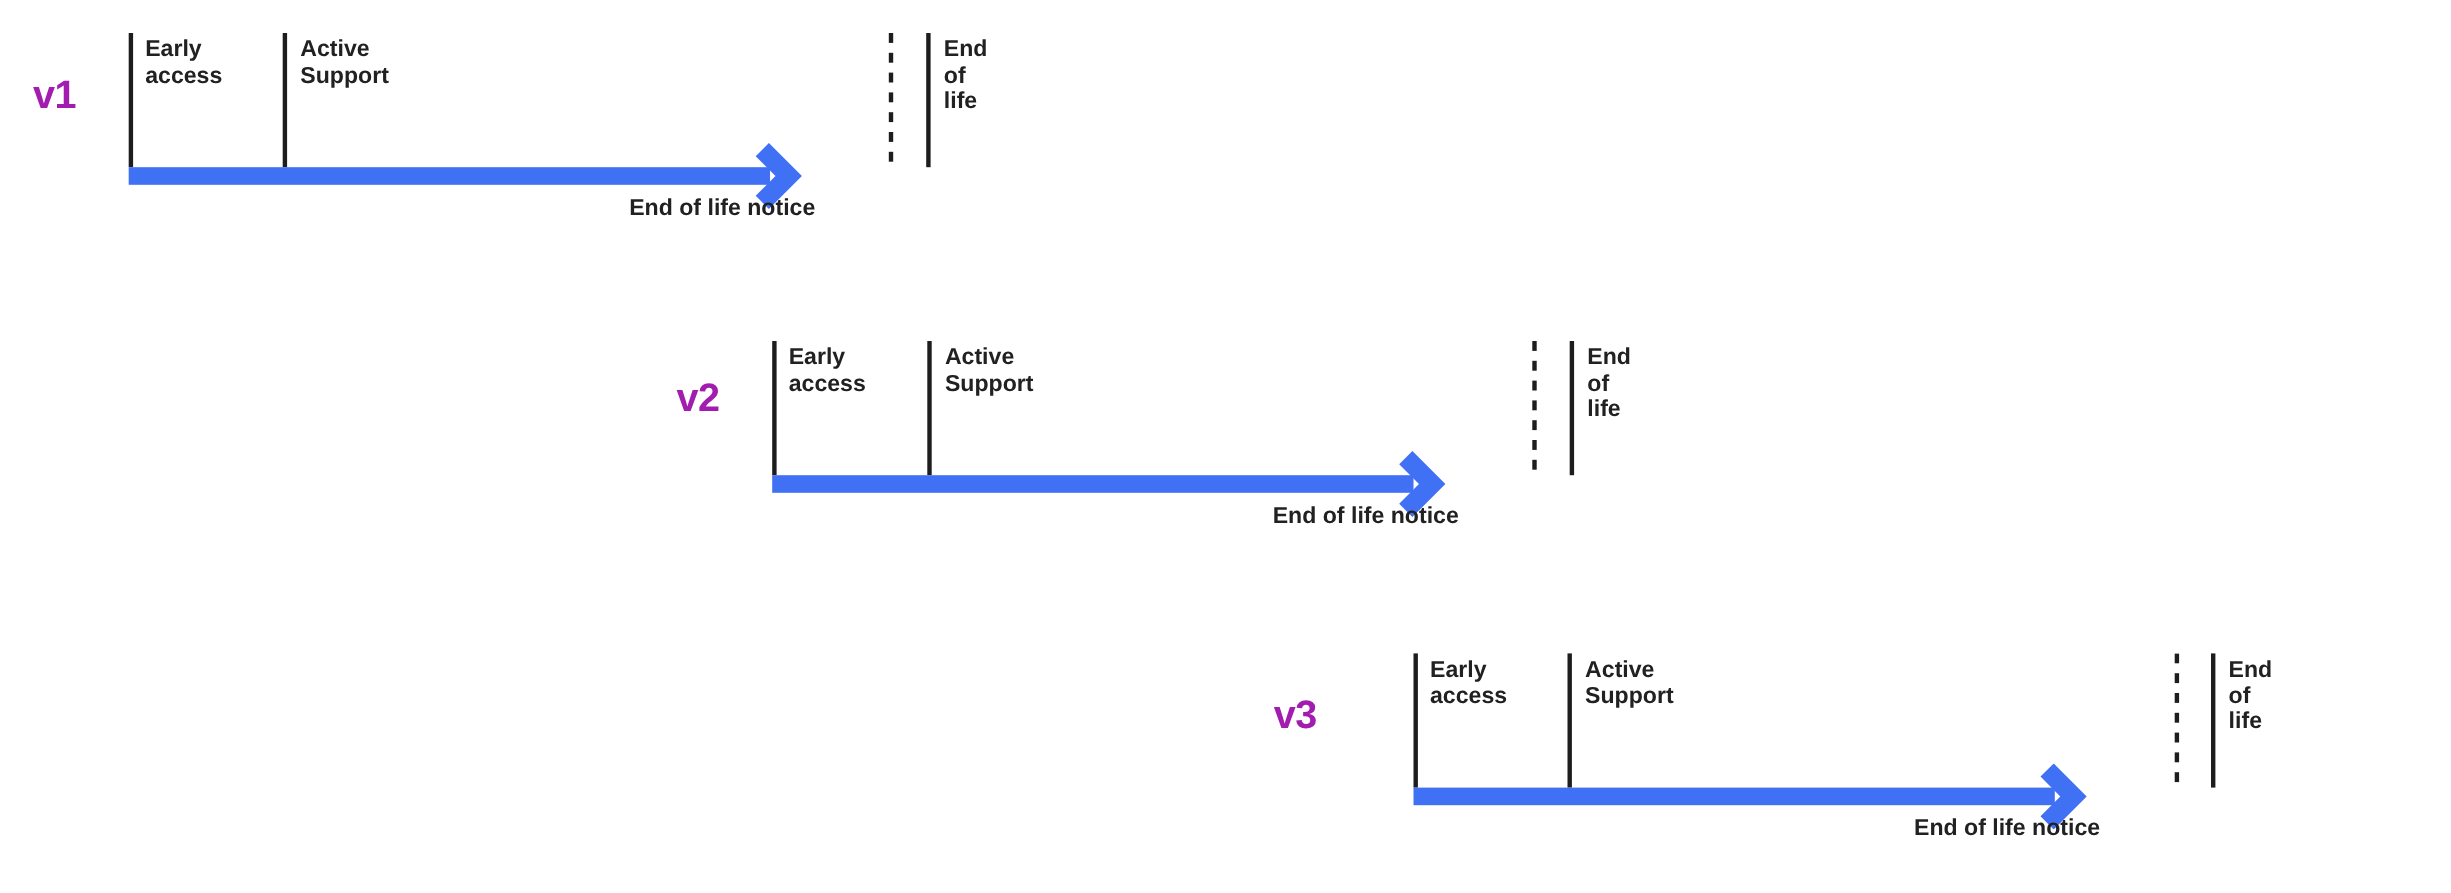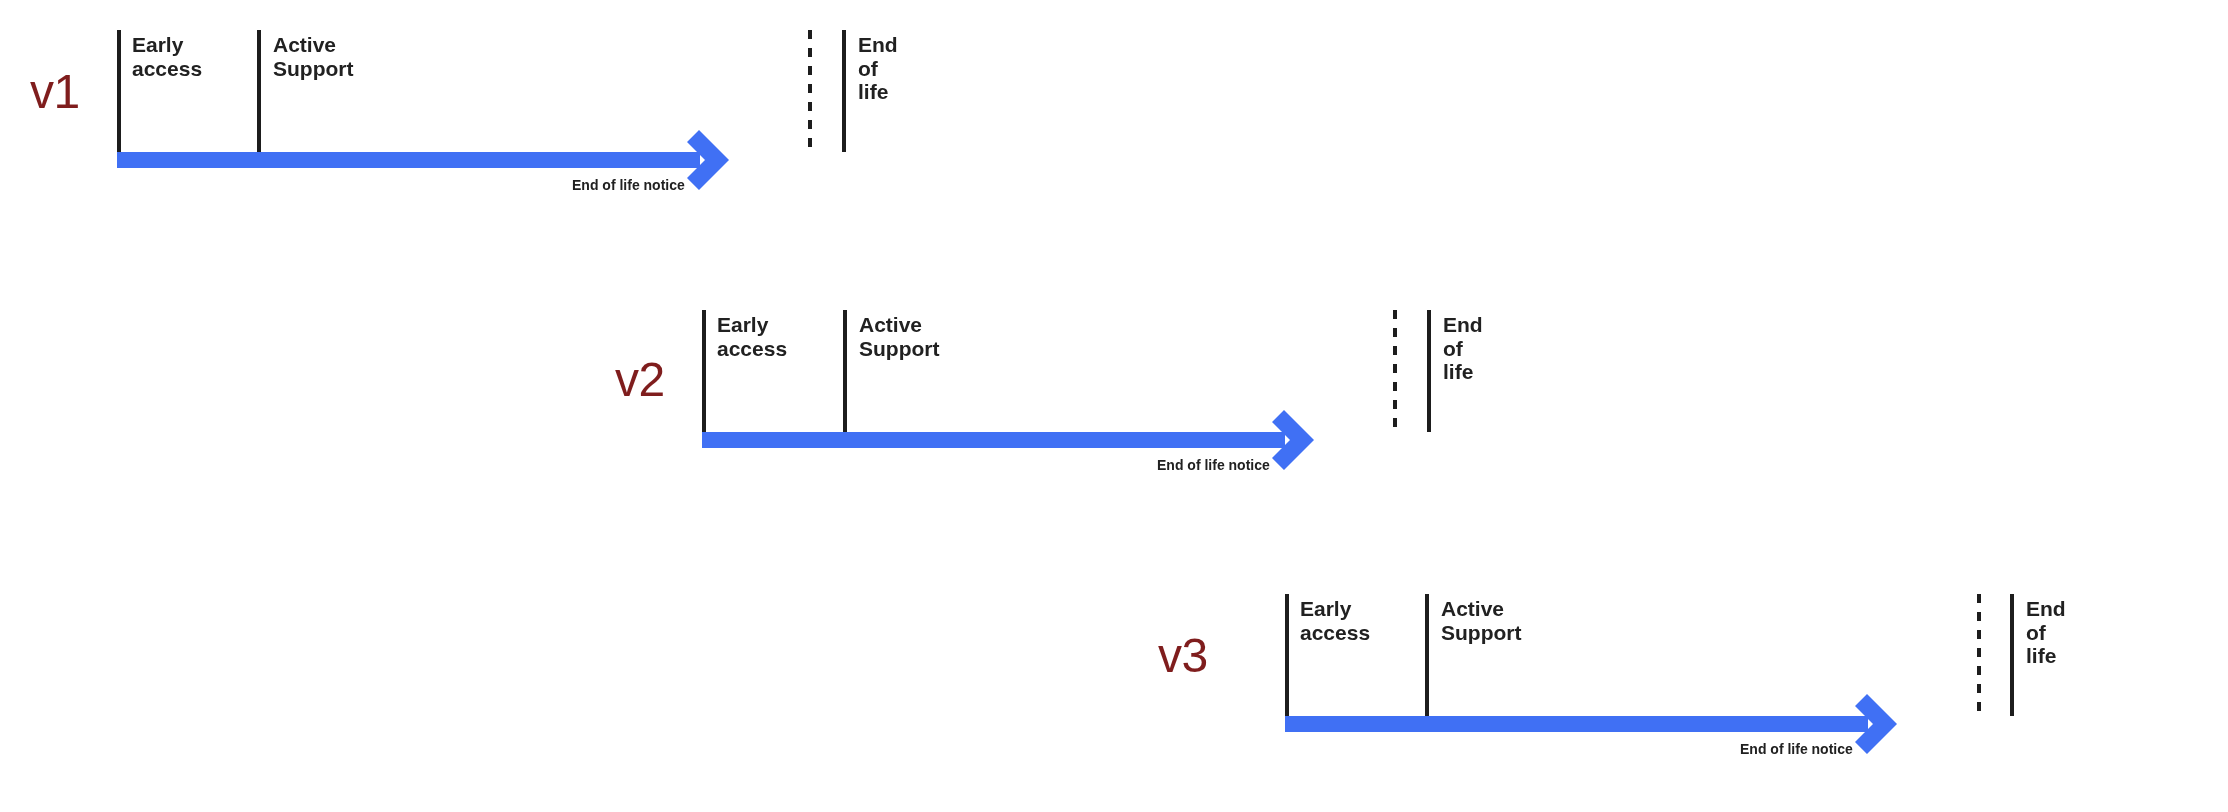--- a/index.html
+++ b/index.html
@@ -22,23 +22,23 @@
   
   .timeline-row {
     position: absolute;
     left: 0;
     top: 0;
   }
 
   
   .version-label {
     position: absolute;
-    font-size: 48px;
-    font-weight: 400;
-    color: #7f1d1d;
+    font-size: 36px;
+    font-weight: 700;
+    color: #a21caf;
     letter-spacing: -0.5px;
     line-height: 1;
     white-space: nowrap;
   }
 
   
   .divider {
     position: absolute;
     width: 4px;
     background: #1d1d1d;
@@ -63,21 +63,21 @@
     font-size: 21px;
     font-weight: 700;
     color: #212121;
     line-height: 1.12;
     white-space: pre-line;
   }
 
   
   .notice-label {
     position: absolute;
-    font-size: 14px;
+    font-size: 21px;
     font-weight: 700;
     color: #212121;
     line-height: 1;
     white-space: nowrap;
   }
 
   
   .lifeline-bar {
     position: absolute;
     height: 16px;
@@ -105,21 +105,21 @@
       <div class="phase-label" style="left: 858px; top: 33px; color: rgb(33, 33, 33);">End of life</div>
       <div class="lifeline-bar" style="left: 117px; top: 152px; width: 583px; background: rgb(64, 112, 244);"></div>
       <div class="lifeline-arrow" style="left: 686px; top: 130px;">
         <svg width="62" height="60" viewBox="0 0 62 60">
           <path d="M 13 0 L 1 12 L 19 30 L 1 48 L 13 60 L 43 30 Z" fill="#4070F4"></path>
         </svg>
       </div>
       <div class="notice-label" style="left: 572px; top: 178px; color: rgb(33, 33, 33);">End of life notice</div>
     </div>
     <div class="timeline-row">
-      <div class="version-label" style="left: 615px; top: 356px;">v2</div>
+      <div class="version-label" style="left: 615px; top: 344px;">v2</div>
       <div class="divider" style="left: 702px; top: 310px; height: 122px; background: rgb(29, 29, 29);"></div>
       <div class="divider" style="left: 843px; top: 310px; height: 122px; background: rgb(29, 29, 29);"></div>
       <div class="divider" style="left: 1427px; top: 310px; height: 122px; background: rgb(29, 29, 29);"></div>
       <div class="divider-dashed" style="left: 1393px; top: 310px; height: 122px;"></div>
       <div class="phase-label" style="left: 717px; top: 313px; color: rgb(33, 33, 33);">Early
 access</div>
       <div class="phase-label" style="left: 859px; top: 313px; color: rgb(33, 33, 33);">Active Support</div>
       <div class="phase-label" style="left: 1443px; top: 313px; color: rgb(33, 33, 33);">End of life</div>
       <div class="lifeline-bar" style="left: 702px; top: 432px; width: 583px; background: rgb(64, 112, 244);"></div>
       <div class="lifeline-arrow" style="left: 1271px; top: 410px;">

